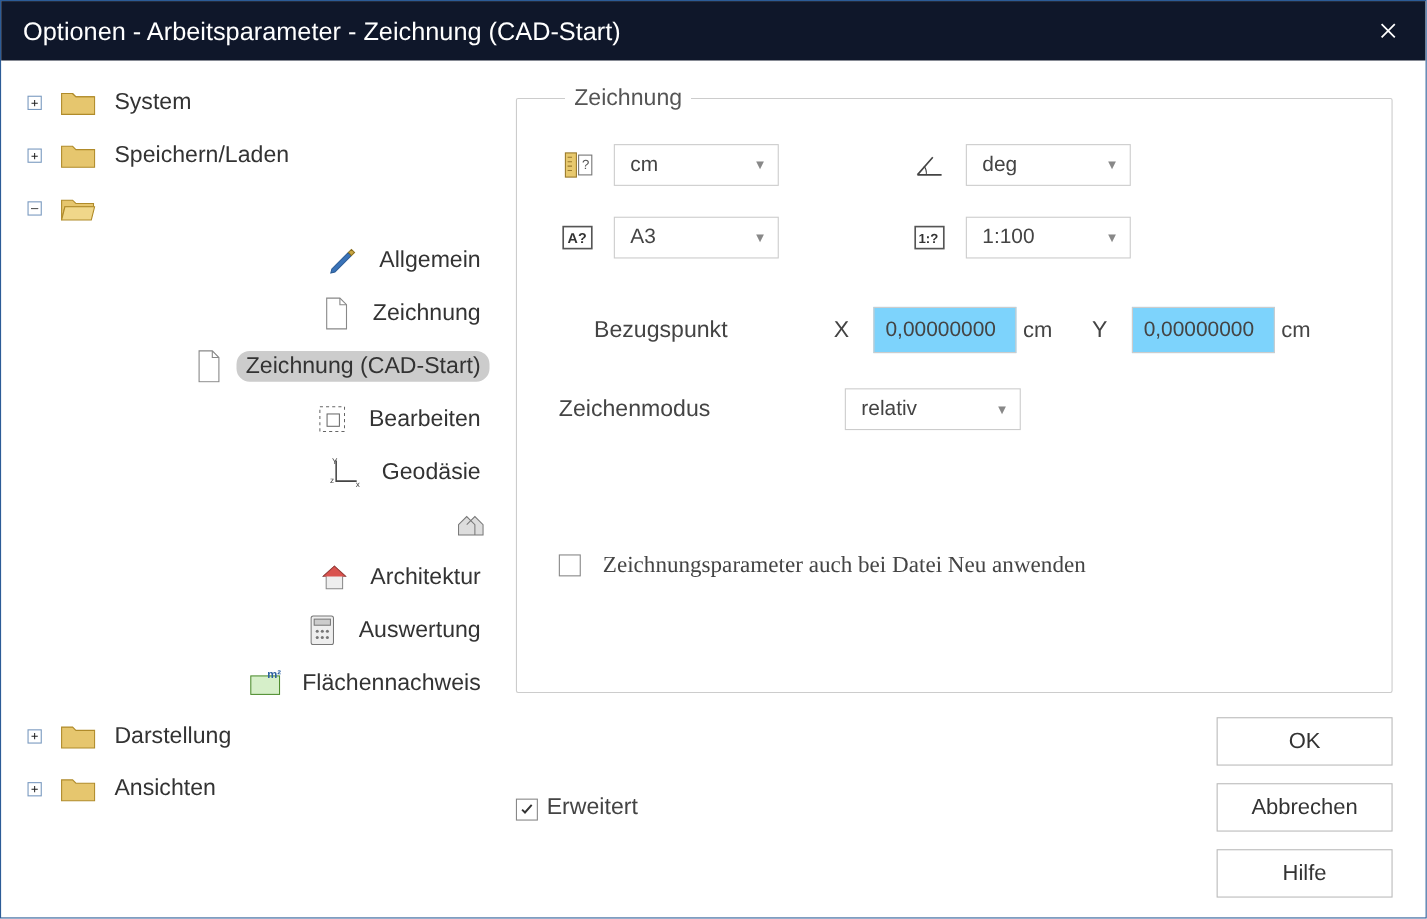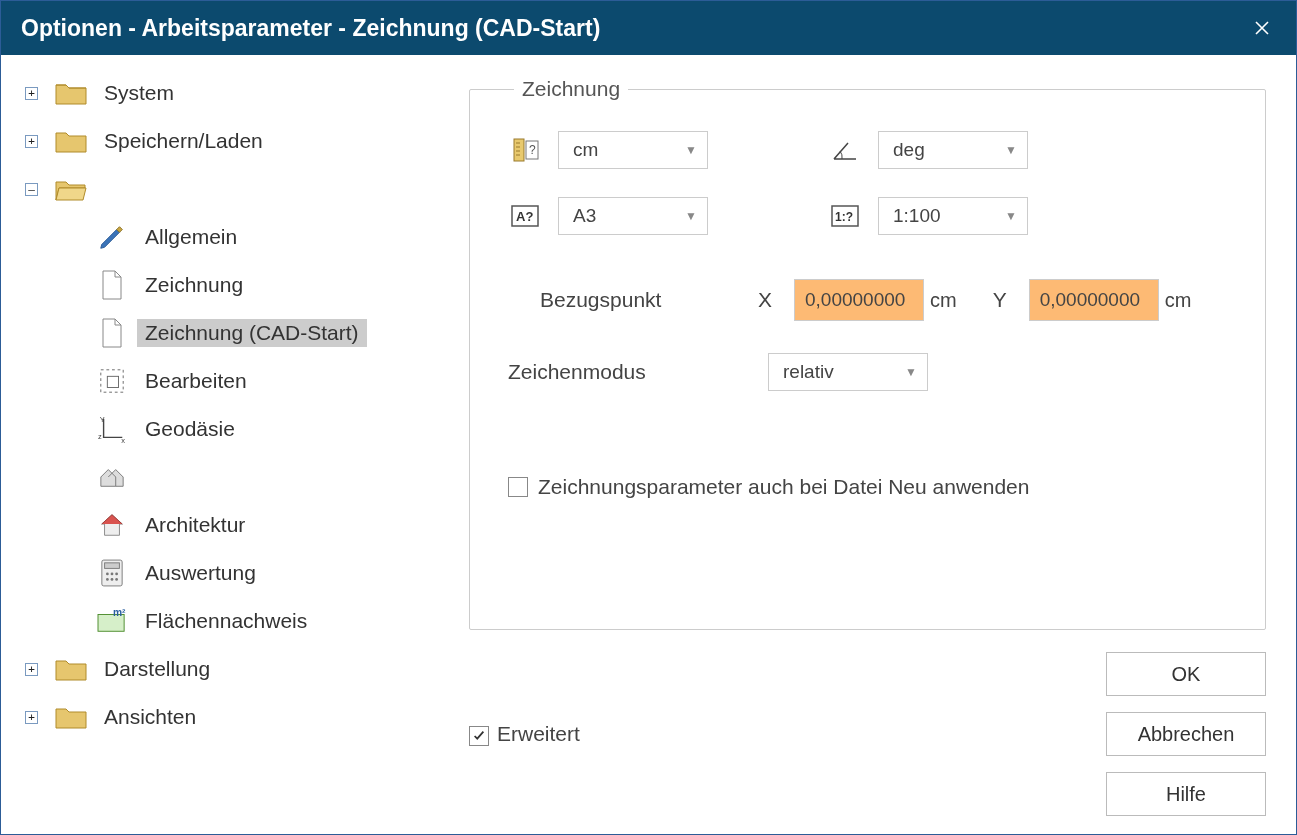--- a/index.html
+++ b/index.html
@@ -8,28 +8,28 @@
     font-family: "Segoe UI", Tahoma, sans-serif;
     font-size: 18px;
     color: #333;
     background: #fff;
     width: 1297px;
     height: 835px;
     overflow: hidden;
     border: 1px solid #2c5c97;
   }
   .titlebar {
-    background: #0c4a6e;
+    background: #0f172a;
     color: #fff;
     height: 54px;
     display: flex;
     align-items: center;
     padding: 0 14px 0 20px;
     font-size: 23px;
-    font-weight: 700;
+    font-weight: 400;
     justify-content: space-between;
   }
   .titlebar .close-x {
     width: 40px;
     height: 40px;
     display: flex;
     align-items: center;
     justify-content: center;
     font-size: 22px;
     cursor: pointer;
@@ -65,23 +65,25 @@
     margin-right: 8px;
     cursor: pointer;
     font-family: monospace;
   }
   .tree-label {
     padding: 2px 8px;
     border-radius: 0;
   }
   .tree-label.selected {
     background: #cccccc;
+    border-radius: 12px;
   }
   .tree-child {
     margin-left: 70px;
+    justify-content: flex-end;
   }
   .icon {
     width: 34px;
     height: 34px;
     display: inline-flex;
     align-items: center;
     justify-content: center;
   }
   
   .folder-closed svg, .folder-open svg { width: 32px; height: 26px; }
@@ -139,31 +141,32 @@
     color: #444;
   }
   .textbox {
     border: 1px solid #ccc;
     height: 42px;
     width: 130px;
     padding: 0 10px;
     font-size: 19px;
     color: #444;
     text-align: left;
-    background: #fdba74;
+    background: #7dd3fc;
     overflow: hidden;
     white-space: nowrap;
     display: flex;
     align-items: center;
   }
   .checkbox-row {
     display: flex;
     align-items: center;
-    gap: 10px;
-    margin-top: 84px;
+    gap: 20px;
+    margin-top: 110px;
+    font-family: Liberation Serif, serif;
   }
   .chk {
     width: 20px;
     height: 20px;
     border: 1px solid #888;
     display: inline-flex;
     align-items: center;
     justify-content: center;
     font-size: 15px;
     color: #222;

